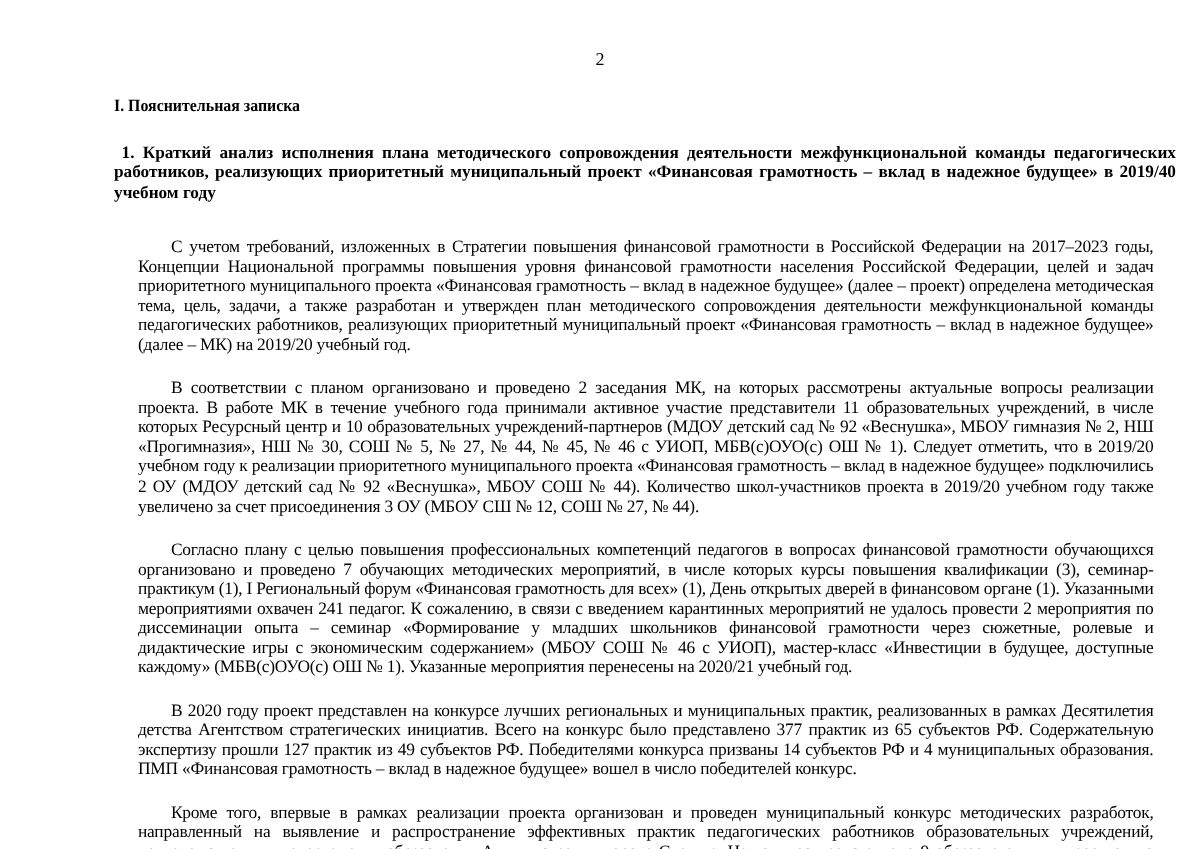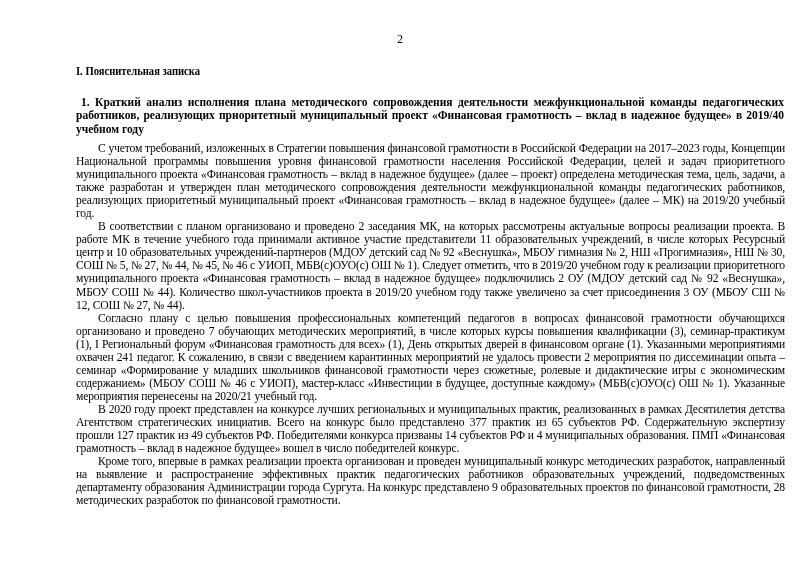--- a/index.html
+++ b/index.html
@@ -21,21 +21,21 @@
   .subsection-title {
     position: absolute; top: 96px; left: 76px; width: 708px;
     font-size: 11.5px; font-weight: bold; line-height: 13.3px;
     text-align: justify; text-align-last: left;
   }
   .subsection-title .indent { display: inline-block; width: 5px; }
   .body {
     position: absolute; top: 142px; left: 76px; width: 709px;
   }
   .para {
-    margin: 0; font-size: 11.6px; line-height: 13.05px;
+    margin: 16px; font-size: 11.6px; line-height: 13.05px;
     text-align: justify; text-indent: 22px;
     letter-spacing: -0.15px;
   }
 </style>
 </head>
 <body>
 
 <div class="page">
   <div class="page-number">2</div>
 

